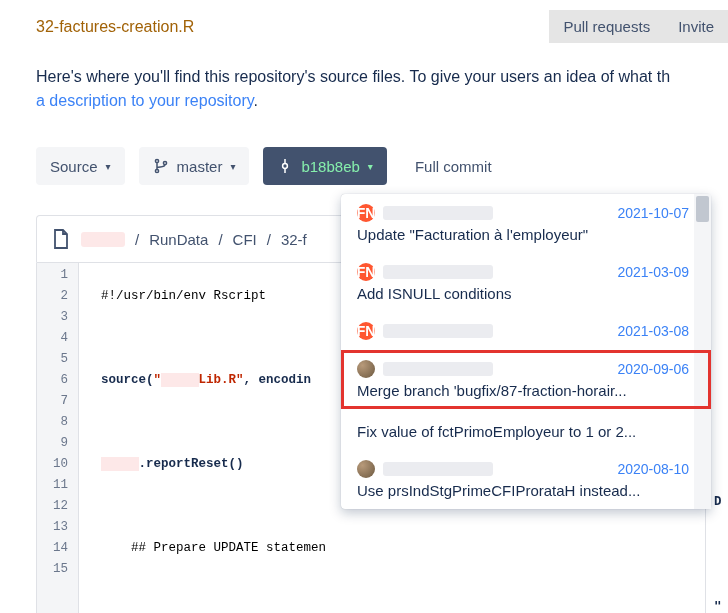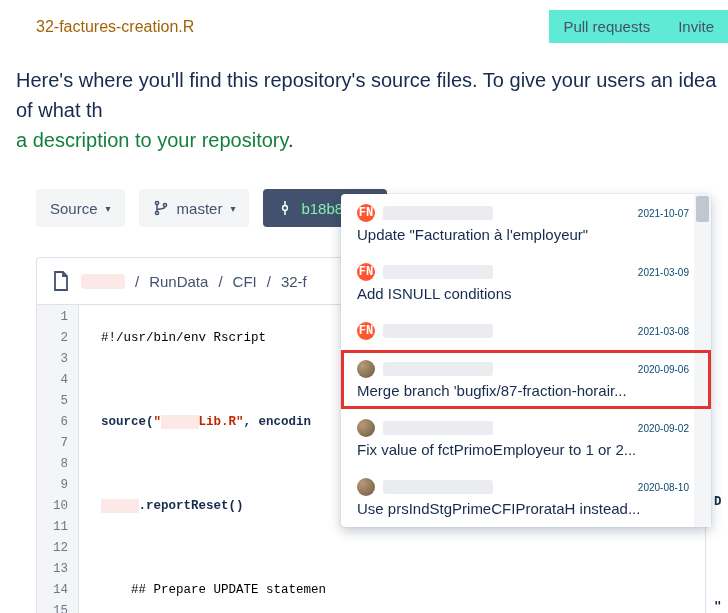--- a/index.html
+++ b/index.html
@@ -22,34 +22,34 @@
     .page-title {
       font-size: 16px;
       font-weight: 400;
       color: #a16207;
     }
     .header-buttons {
       display: flex;
       gap: 0;
     }
     .header-btn {
-      background: #5eead4;
+      background: #e5e5e5;
       color: #42526E;
       border: none;
       padding: 8px 14px;
       font-size: 15px;
       cursor: pointer;
     }
     .desc {
-      padding: 22px 0 0 16px;
-      font-size: 20px;
+      padding: 22px 0 0 36px;
+      font-size: 16px;
       color: #172B4D;
       line-height: 1.5;
     }
-    .desc a { color: #15803d; text-decoration: none; }
+    .desc a { color: #3b82f6; text-decoration: none; }
     .toolbar {
       display: flex;
       gap: 14px;
       padding: 34px 0 0 36px;
       align-items: center;
     }
     .tb-btn {
       display: inline-flex;
       align-items: center;
       gap: 8px;
@@ -144,40 +144,39 @@
       display: flex;
       align-items: center;
       gap: 8px;
     }
     .avatar {
       width: 18px; height: 18px;
       border-radius: 50%;
       display: inline-flex;
       align-items: center;
       justify-content: center;
-      font-size: 12px;
+      font-size: 14px;
       font-weight: 700;
       color: #fff;
       background: #FF5630;
       flex: none;
-      font-family: Liberation Mono, monospace;
     }
     .avatar.blurred {
       background: radial-gradient(circle at 30% 30%, #b89a7a, #6b5840);
     }
     .commit-name-redact {
       background: #EBECF0;
       height: 14px;
       border-radius: 3px;
       width: 110px;
     }
     .commit-date {
       margin-left: auto;
-      color: #0c4a6e;
-      font-size: 10px;
+      color: #3b82f6;
+      font-size: 14px;
     }
     .commit-msg {
       color: #172B4D;
       font-size: 15px;
       padding-top: 4px;
       white-space: nowrap;
       overflow: hidden;
       text-overflow: ellipsis;
     }
     .last-col {
@@ -325,29 +324,24 @@
       </div>
       <div class="commit-item hl">
         <div class="commit-top">
           <span class="avatar blurred"></span>
           <span class="commit-name-redact"></span>
           <span class="commit-date">2020-09-06</span>
         </div>
         <div class="commit-msg">Merge branch 'bugfix/87-fraction-horair...</div>
       </div>
       <div class="commit-item">
+        <div class="commit-msg">Fix value of fctPrimoEmployeur to 1 or 2...</div>
+      </div>
+      <div class="commit-item">
         <div class="commit-top">
           <span class="avatar blurred"></span>
           <span class="commit-name-redact"></span>
-          <span class="commit-date">2020-09-02</span>
-        </div>
-        <div class="commit-msg">Fix value of fctPrimoEmployeur to 1 or 2...</div>
-      </div>
-      <div class="commit-item">
-        <div class="commit-top">
-          <span class="avatar blurred"></span>
-          <span class="commit-name-redact"></span>
           <span class="commit-date">2020-08-10</span>
         </div>
         <div class="commit-msg">Use prsIndStgPrimeCFIProrataH instead...</div>
       </div>
     </div>
 </div>
 
 </body></html>

